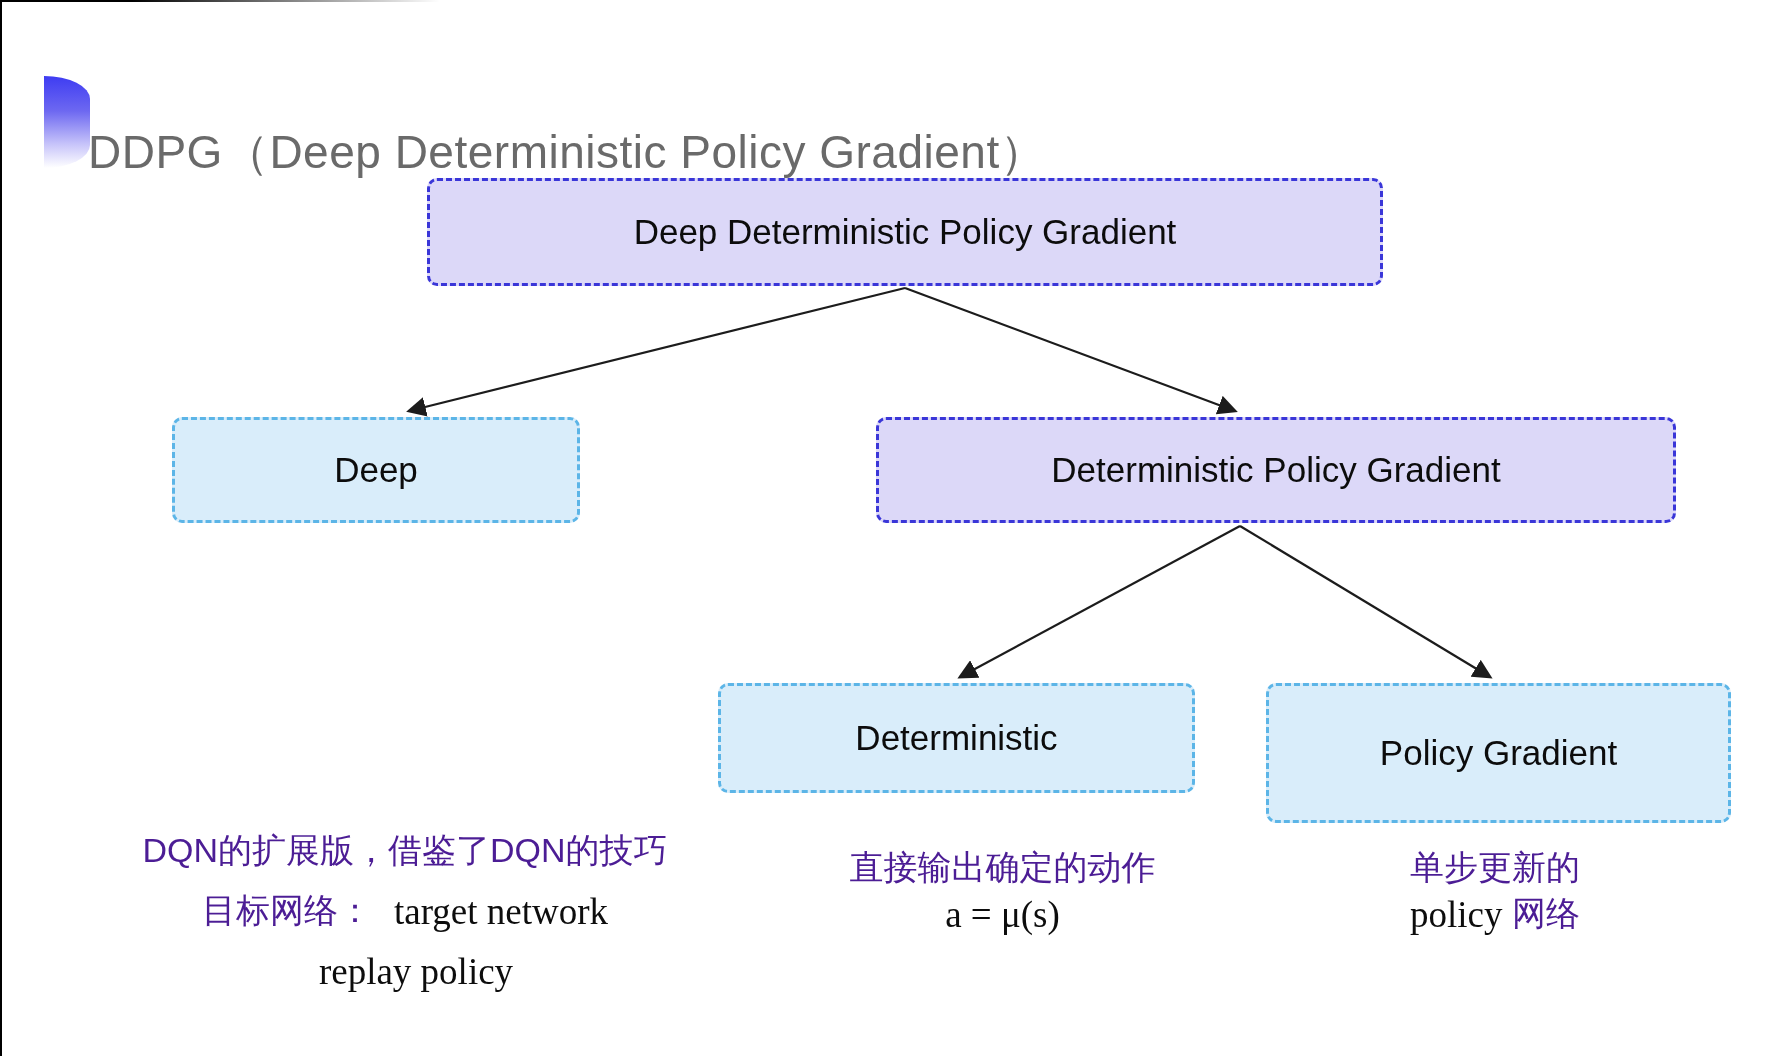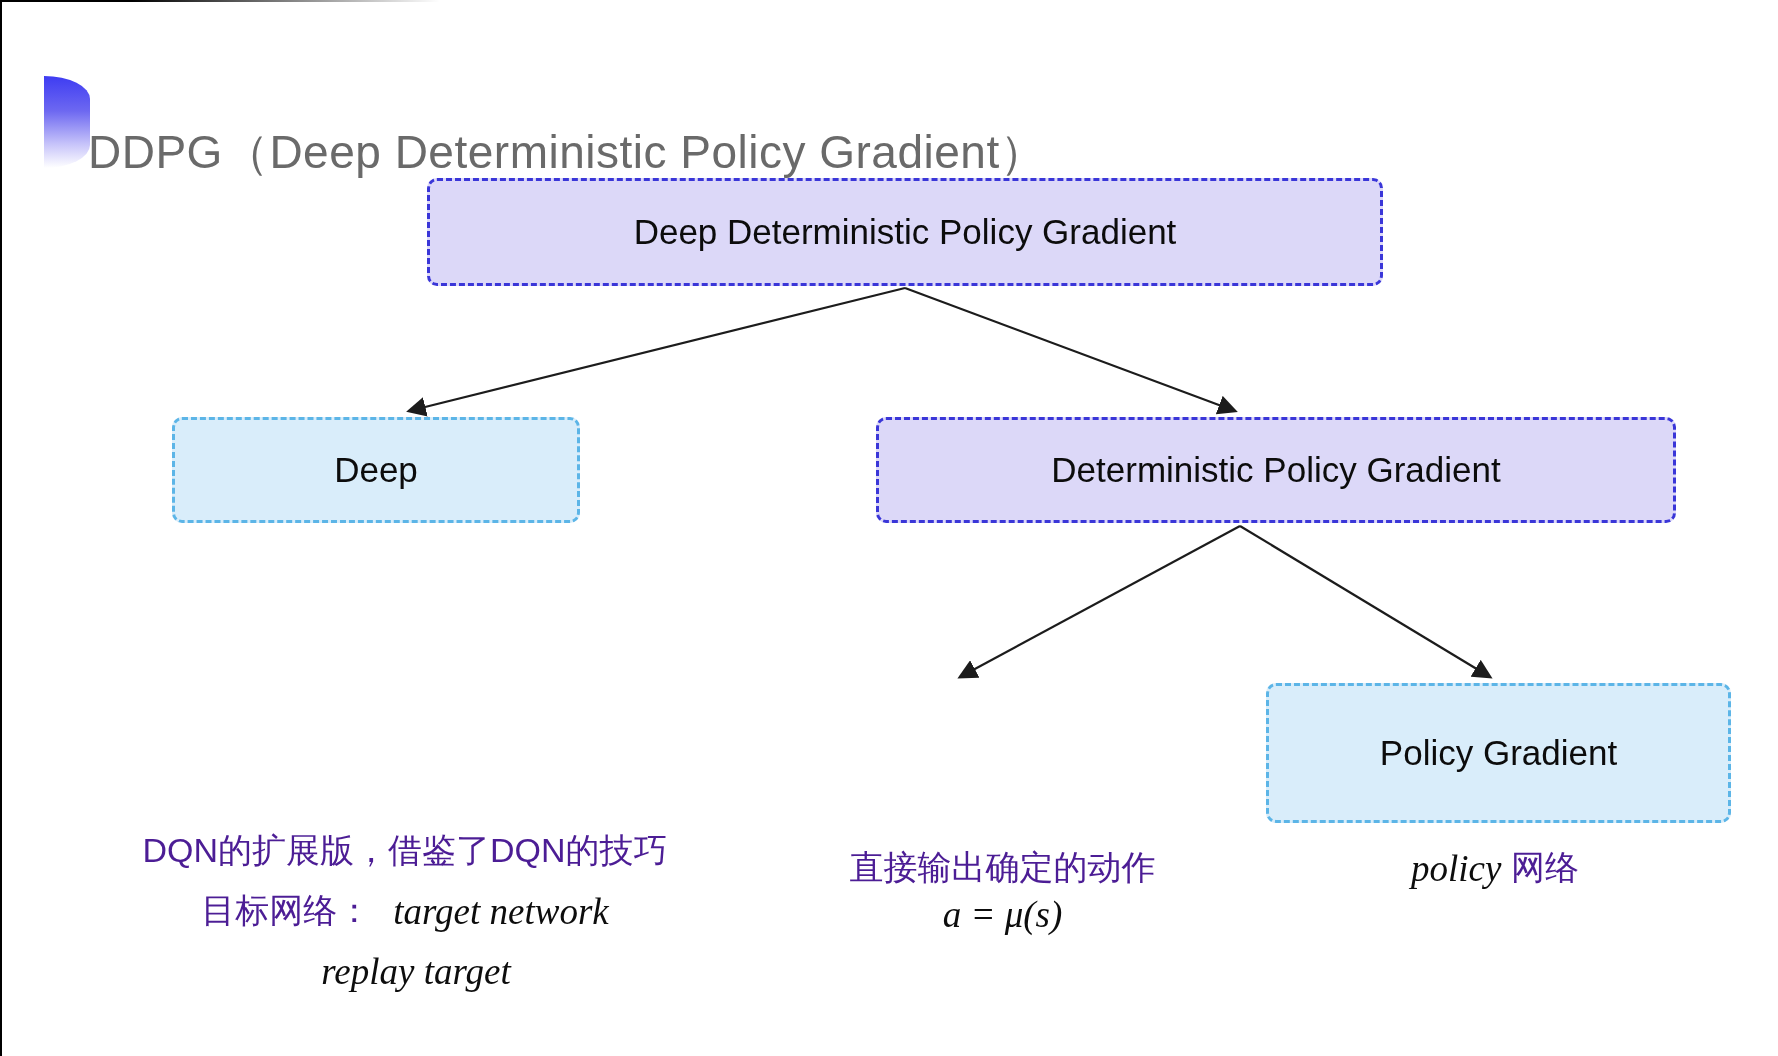--- a/index.html
+++ b/index.html
@@ -28,21 +28,21 @@
   .node.cyan{background:var(--cyan-fill,#d9edfa);border:3px dashed var(--cyan-border,#5cb5e7);}
   .node-root{left:427px;top:178px;width:956px;height:108px;}
   .node-deep{left:172px;top:417px;width:408px;height:106px;}
   .node-dpg{left:840px;top:417px;width:800px;height:106px;margin-left:36px;}
   .node-det{left:718px;top:683px;width:477px;height:110px;}
   .node-pg{left:1266px;top:683px;width:465px;height:140px;text-align:right;}
   #arrows{position:absolute;left:0;top:0;pointer-events:none;}
   .note{position:absolute;text-align:center;}
   .note .line{display:flex;align-items:center;justify-content:center;white-space:nowrap;}
   .zh{font-size:34px;font-weight:500;color:#4c1d95;}
-  .term{font-family:"Liberation Serif","DejaVu Serif",serif;font-style:italic;font-size:37px;color:#0d0d0d;}
+  .term{font-family:"Liberation Serif","DejaVu Serif",serif;font-size:37px;color:#0d0d0d;}
   .note-dqn{left:105px;top:821px;width:600px;}
   .note-dqn .line{height:60px;}
   .note-det{left:790px;top:845px;width:425px;}
   .note-det .line{height:46px;justify-content:center;}
   .note-pg{left:1280px;top:845px;width:430px;}
   .note-pg .line{height:46px;}
   .gap{display:inline-block;width:22px;}
 </style>
 </head>
 <body>
@@ -72,50 +72,56 @@
   </div>
 
   <div class="node cyan node-deep">
     <span class="label">Deep</span>
   </div>
 
   <div class="node purple node-dpg">
     <span class="label">Deterministic Policy Gradient</span>
   </div>
 
+  <div class="node cyan node-det">
+    <span class="label">Deterministic</span>
+  </div>
 
   <div class="node cyan node-pg">
     <span class="label">Policy Gradient</span>
   </div>
 
   <div class="note note-dqn">
     <div class="line">
       <span class="zh">DQN的扩展版，借鉴了DQN的技巧</span>
     </div>
     <div class="line">
       <span class="zh">目标网络：</span>
       <span class="gap"></span>
       <span class="term">target network</span>
     </div>
     <div class="line">
       <span class="gap"></span>
-      <span class="term">replay target</span>
+      <span class="term">replay policy</span>
     </div>
   </div>
 
   <div class="note note-det">
     <div class="line">
       <span class="zh">直接输出确定的动作</span>
     </div>
     <div class="line">
       <span class="term">a = μ(s)</span>
     </div>
   </div>
 
   <div class="note note-pg">
     <div class="line">
+      <span class="zh">单步更新的</span>
+    </div>
+    <div class="line">
       <span class="term">policy</span>
       <span class="zh">&nbsp;</span>
       <span class="zh">网络</span>
     </div>
   </div>
 
 </div>
 
 </body></html>

